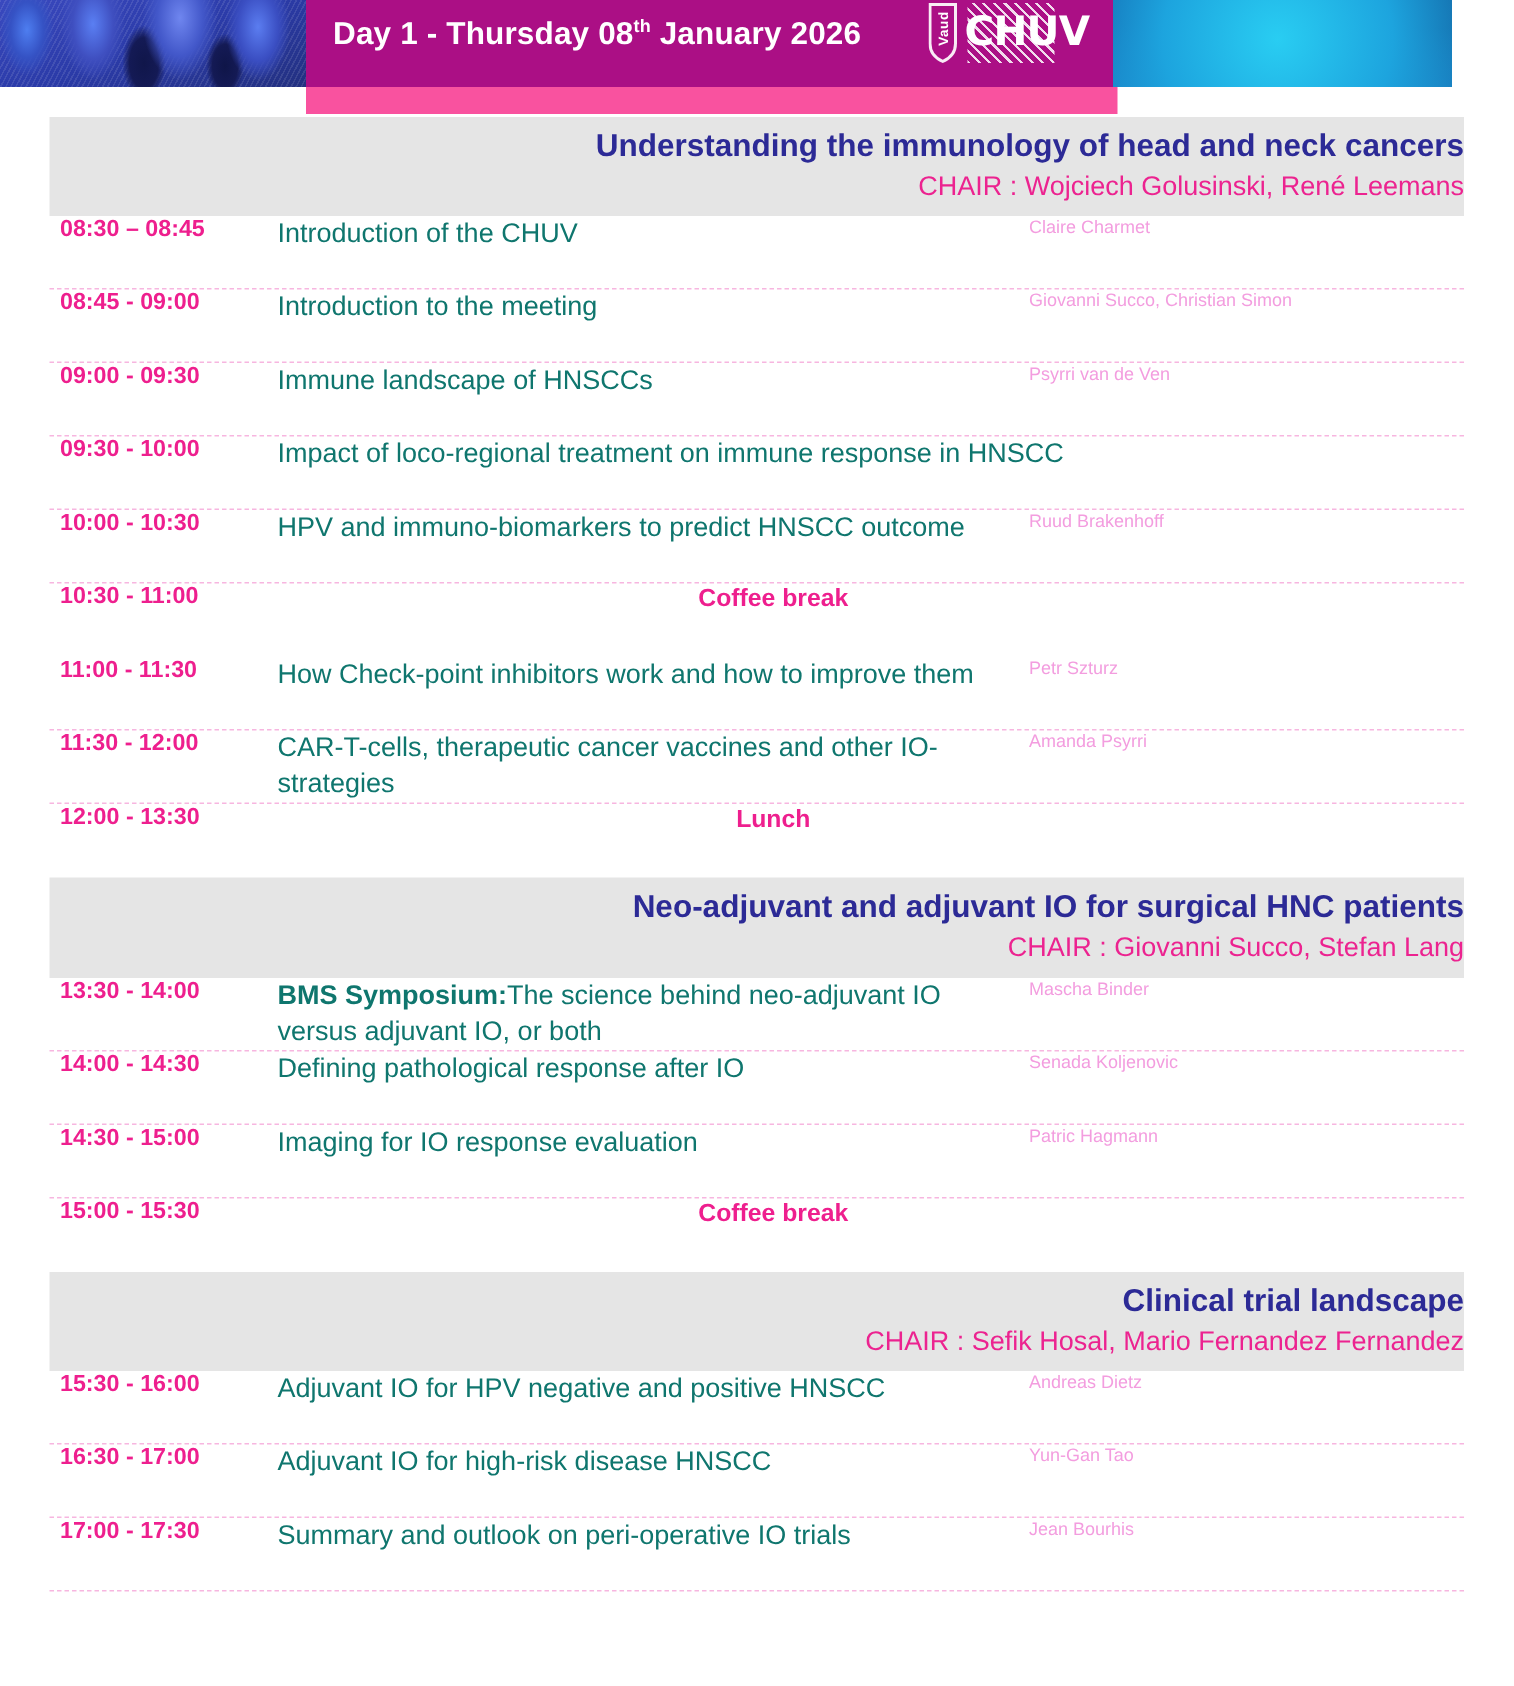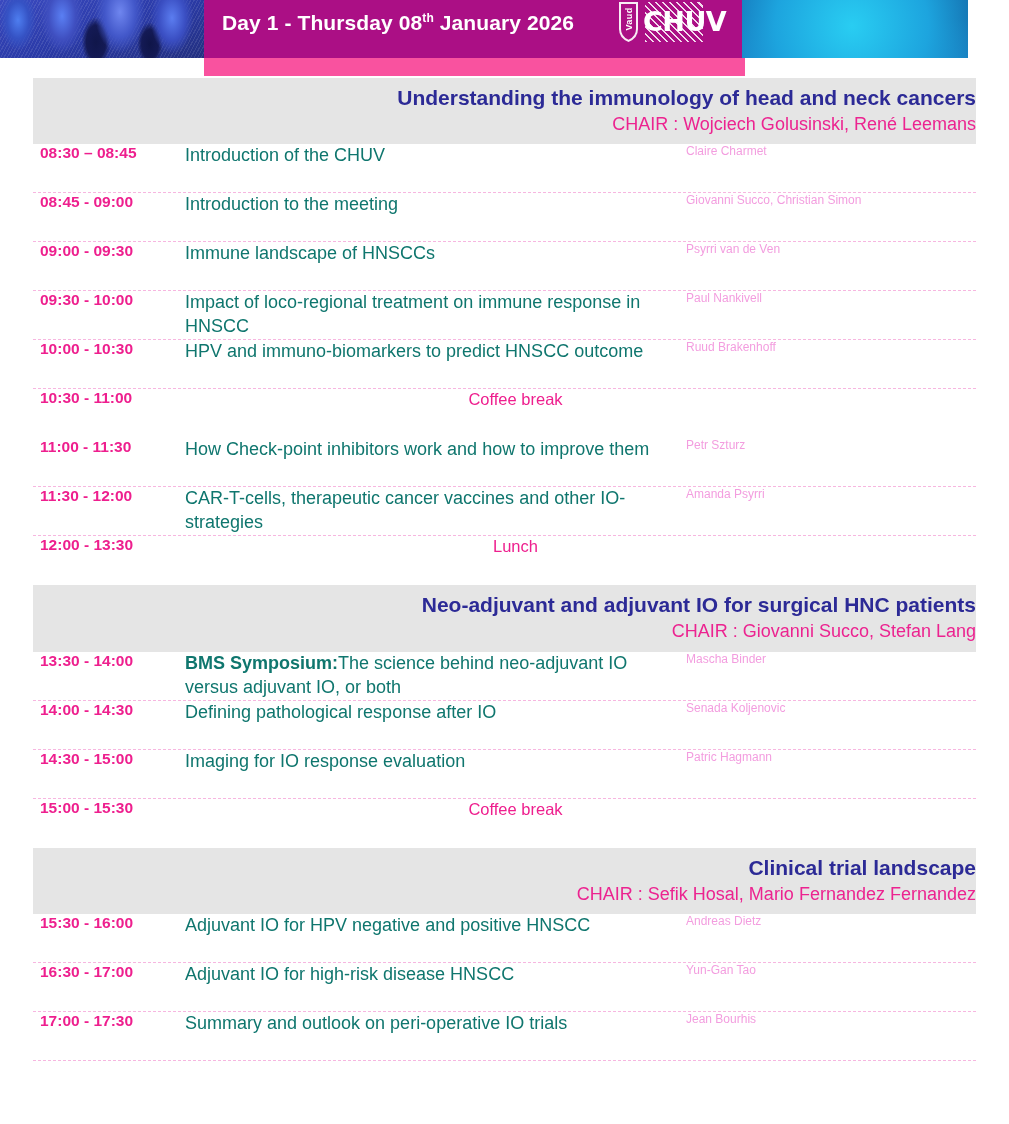--- a/index.html
+++ b/index.html
@@ -194,21 +194,21 @@
   }
   .cell-speaker {
     width: 290px;
     flex: 0 0 290px;
     color: #f39ddf;
     font-size: 12px;
     line-height: 1.3;
   }
   .row.break .cell-topic {
     color: #ee1f8e;
-    font-weight: normal;
+    font-weight: bold;
     font-size: 16.5px;
     text-align: center;
     padding-right: 0;
     margin-left: -130px;
   }
 </style>
 </head>
 <body>
 
 <div class="banner">
@@ -250,21 +250,20 @@
       <div class="cell-speaker">Giovanni Succo, Christian Simon</div>
     </div>
     <div class="row">
       <div class="cell-time">09:00 - 09:30</div>
       <div class="cell-topic">Immune landscape of HNSCCs</div>
       <div class="cell-speaker">Psyrri van de Ven</div>
     </div>
     <div class="row">
       <div class="cell-time">09:30 - 10:00</div>
       <div class="cell-topic">Impact of loco-regional treatment on immune response in HNSCC</div>
-      <div class="cell-speaker">Paul Nankivell</div>
     </div>
     <div class="row">
       <div class="cell-time">10:00 - 10:30</div>
       <div class="cell-topic">HPV and immuno-biomarkers to predict HNSCC outcome</div>
       <div class="cell-speaker">Ruud Brakenhoff</div>
     </div>
     <div class="row break no-border">
       <div class="cell-time">10:30 - 11:00</div>
       <div class="cell-topic">Coffee break</div>
     </div>

